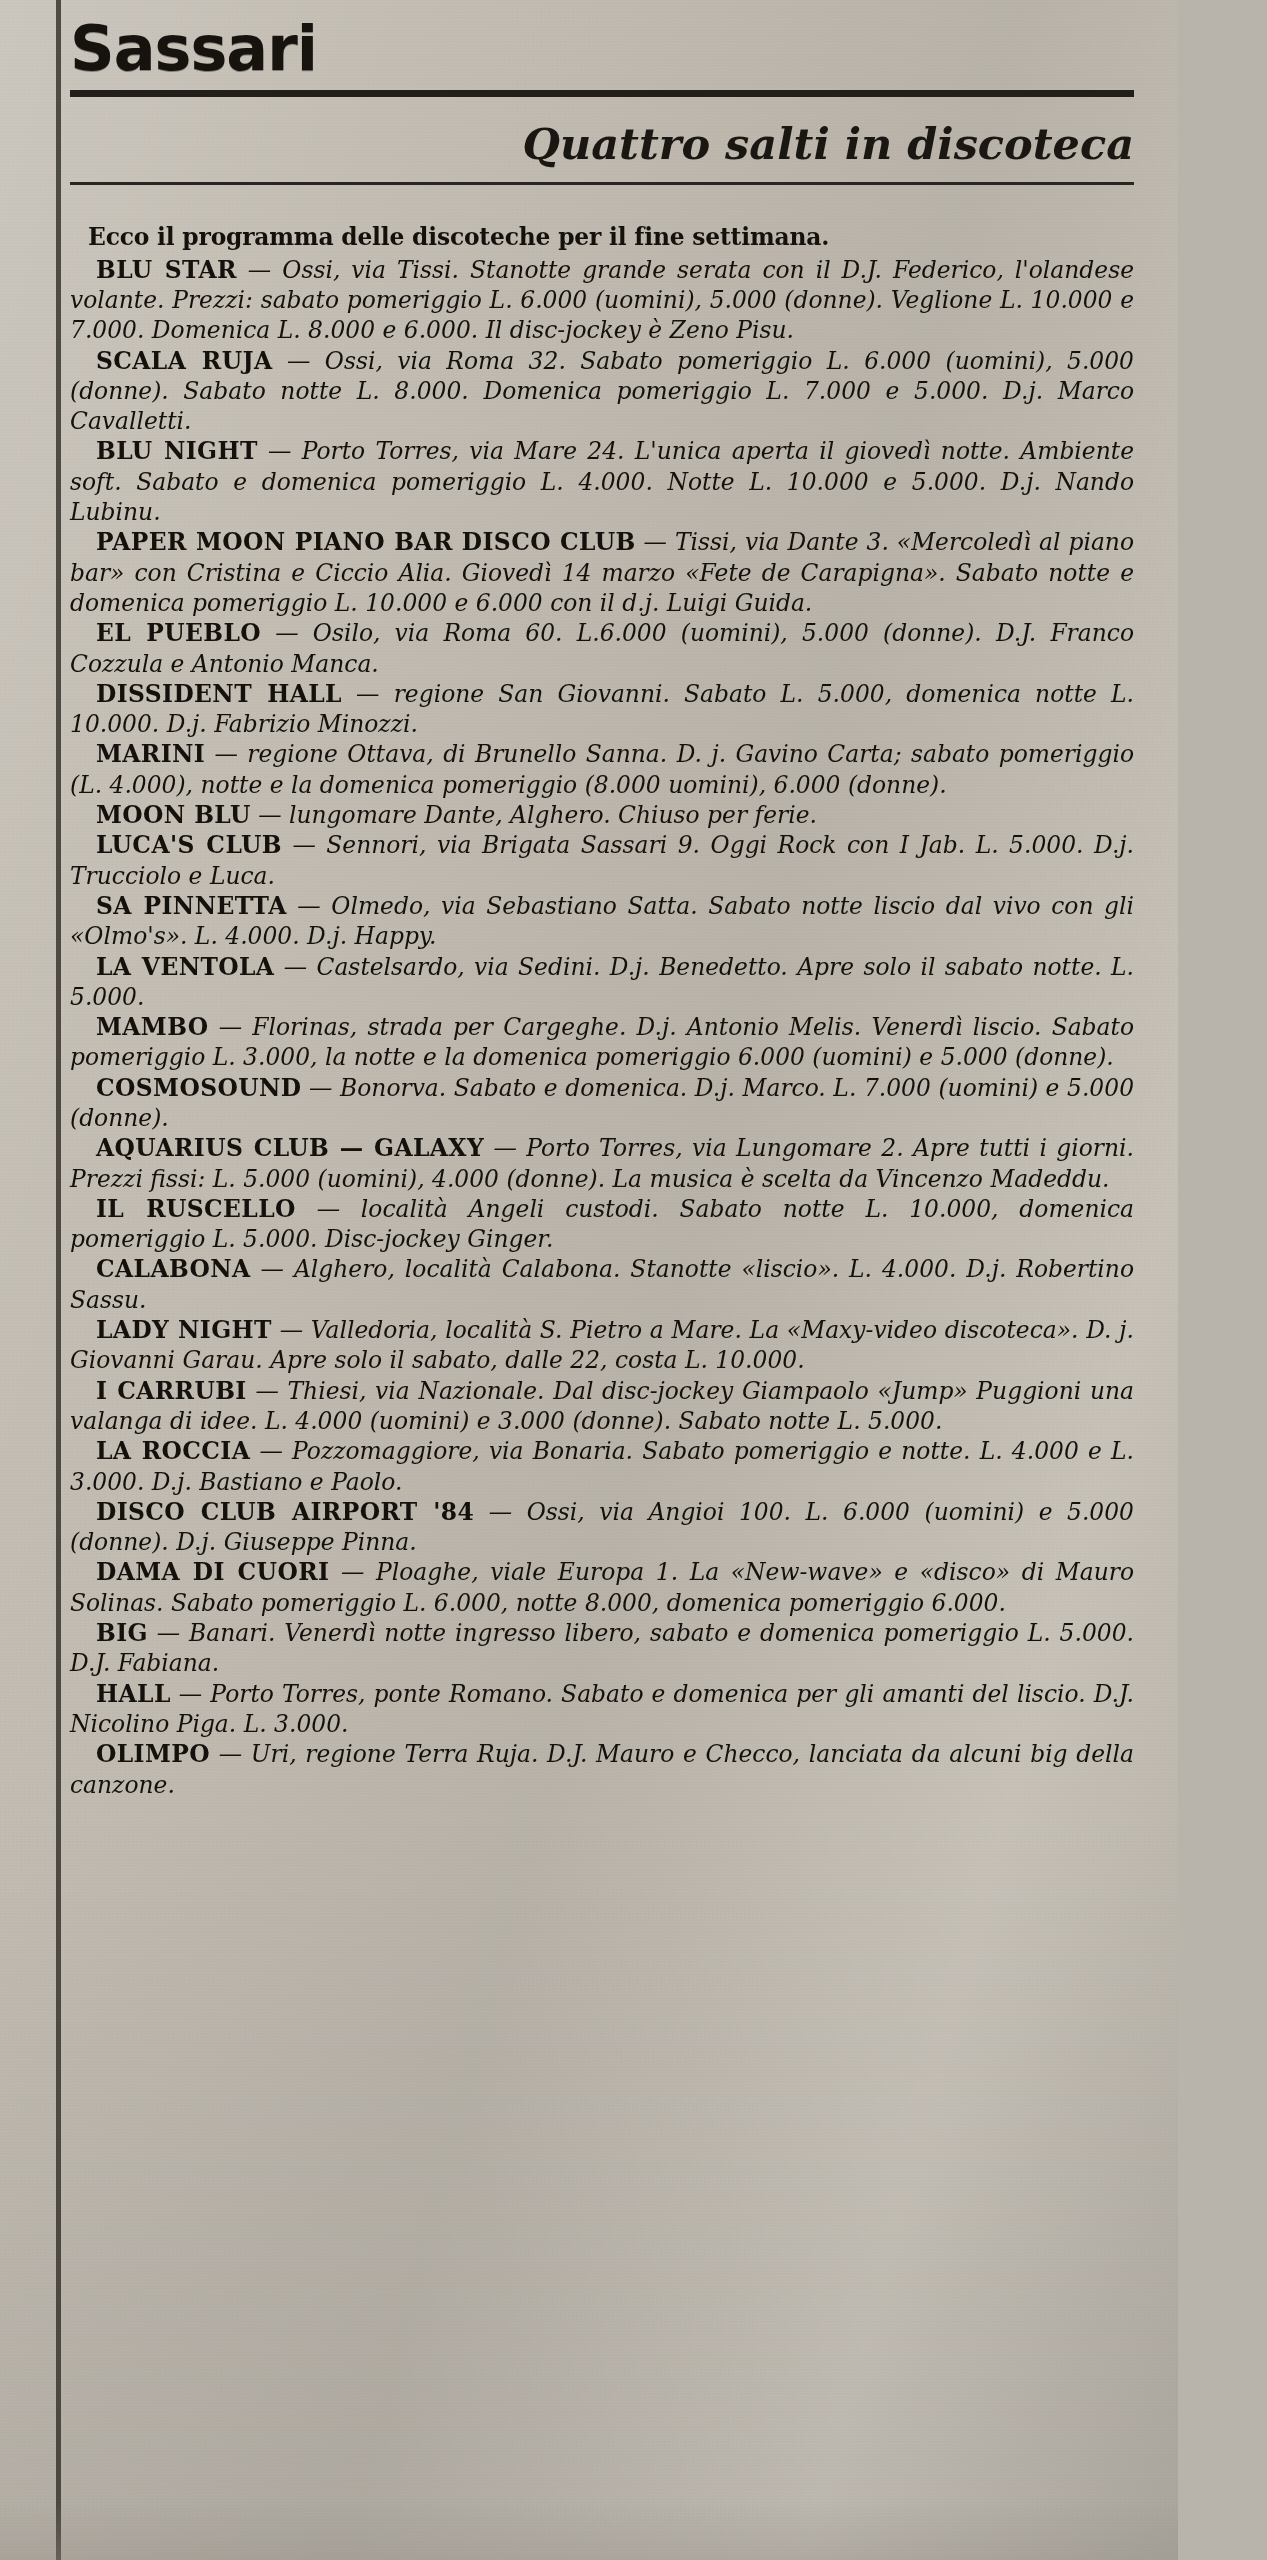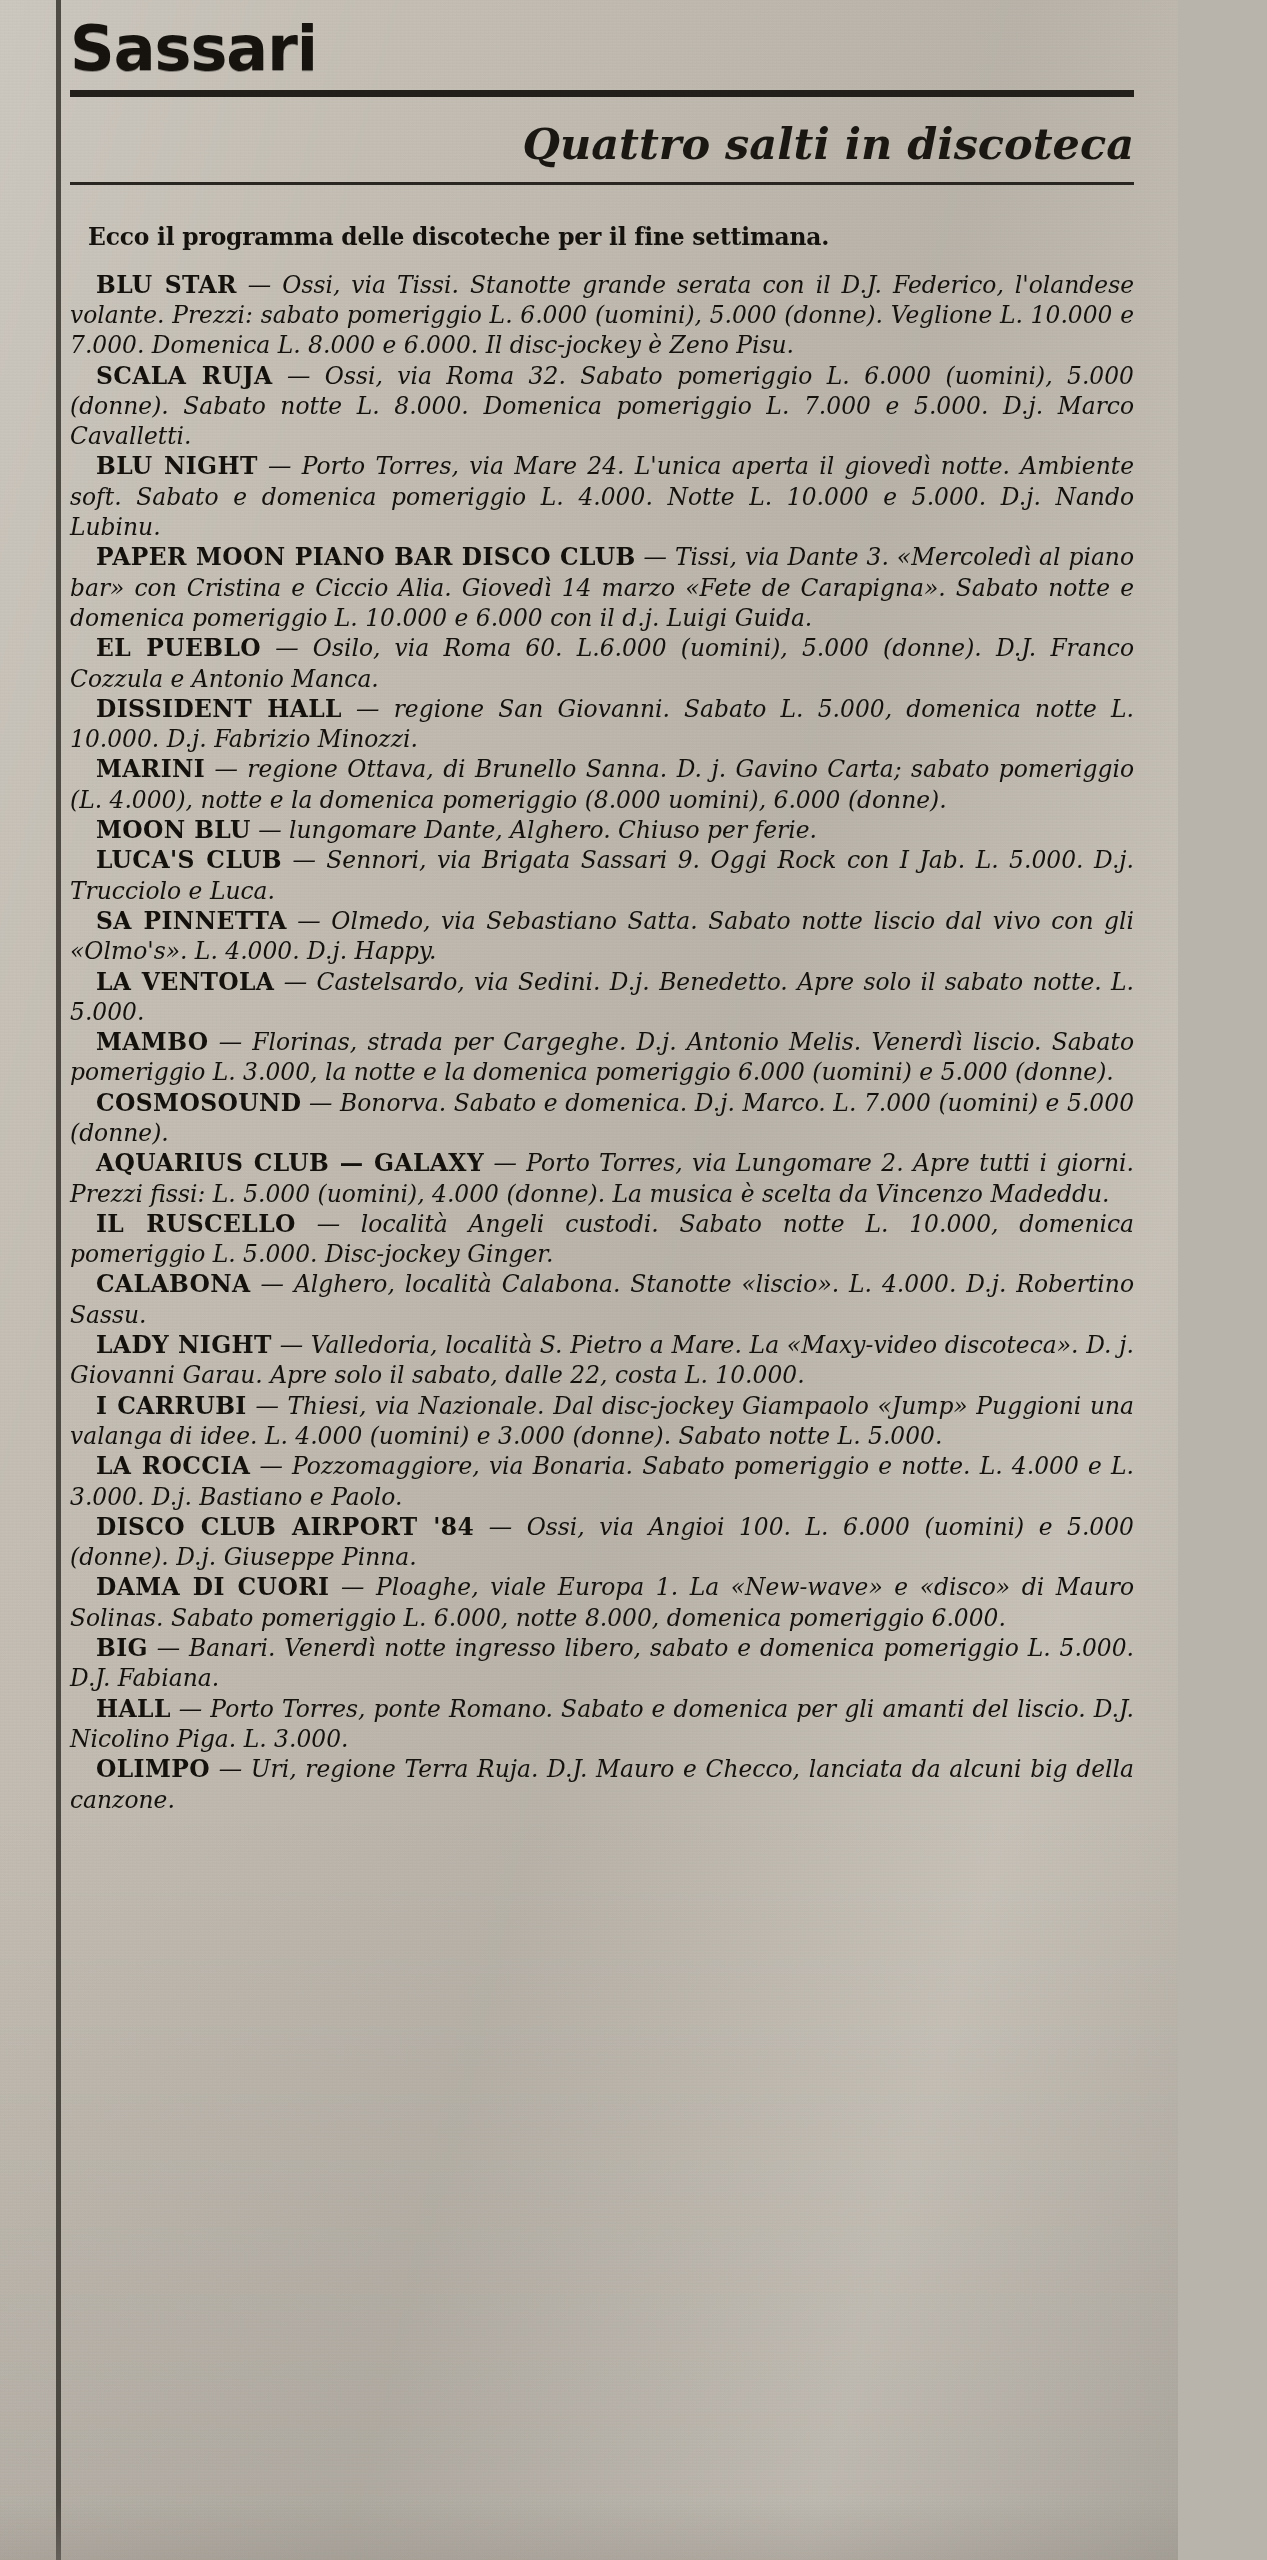--- a/index.html
+++ b/index.html
@@ -83,21 +83,21 @@
     line-height: 1.295;
     color: #15120e;
     text-align: justify;
     text-justify: inter-word;
     font-style: italic;
   }
   .intro {
     font-style: normal;
     font-weight: bold;
     text-indent: 18px;
-    margin-bottom: 17px;
+    margin-bottom: 2px;
     letter-spacing: -0.2px;
   }
   .entry {
     text-indent: 26px;
     margin: 0;
   }
   .entry .club {
     font-style: normal;
     font-weight: bold;
     letter-spacing: 0.4px;

